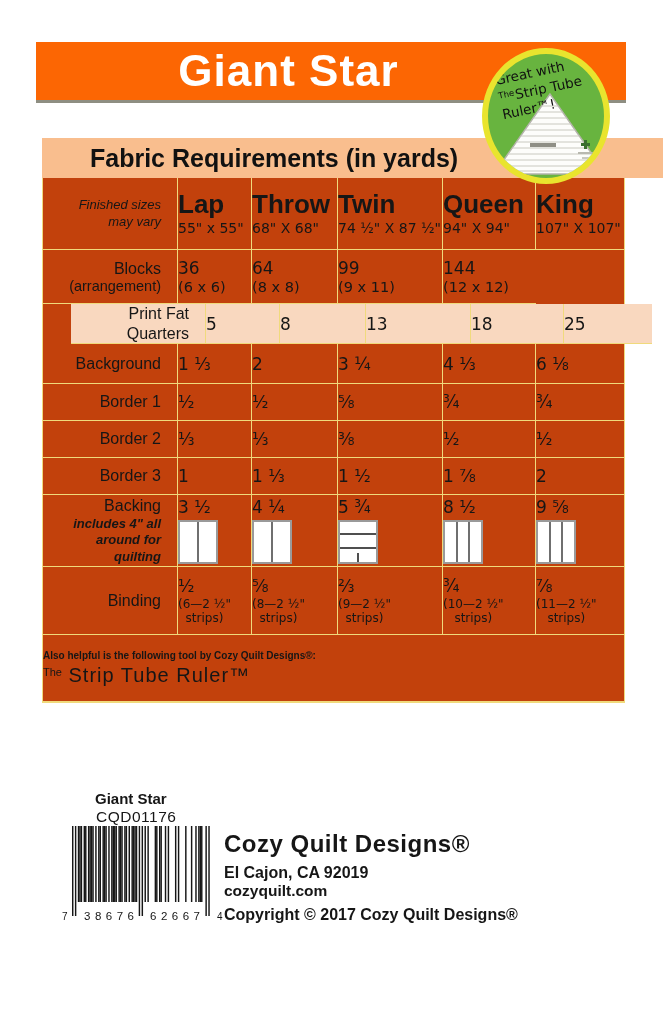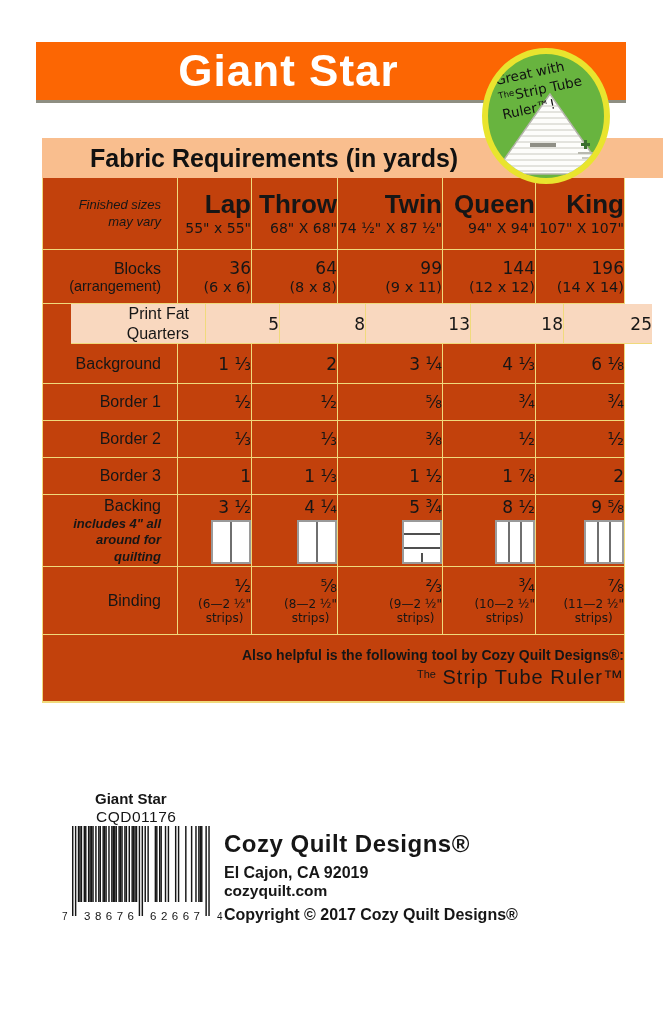--- a/index.html
+++ b/index.html
@@ -23,21 +23,21 @@
   
   .fabric-bar { position:absolute; left:42px; top:138px; width:640px; height:40px;
     background:#F9BE8E; display:flex; align-items:center; padding-left:48px; }
   .fabric-bar span { font-size:25px; font-weight:800; color:#111; }
 
   
   .ftable { position:absolute; left:42px; top:178px; width:583px;
     border:1px solid #F0DA7C; border-top:none; background:#c2410c; }
   .trow { display:grid; grid-template-columns:135px 74px 86px 105px 93px 88px; }
   .cell { border-right:1px solid #F0DA7C; border-bottom:1px solid #F0DA7C;
-    display:flex; flex-direction:column; justify-content:center; align-items:flex-end; text-align:center; }
+    display:flex; flex-direction:column; justify-content:center; align-items:flex-start; text-align:center; }
   .trow .cell:last-child { border-right:none; }
   .cell.lbl { align-items:flex-end; text-align:right; padding-right:16px; }
 
   .r-head  { height:72px; }
   .r-blocks{ height:54px; }
   .r-pfq   { height:40px;padding-left:28px; }
   .r-bg    { height:40px; }
   .r-thin  { height:37px; }
   .r-back  { height:72px; }
   .r-bind  { height:68px; }
@@ -57,21 +57,21 @@
   
   .diagram { width:40px; height:44px; border:2px solid #9a9a9a; background:#fff; position:relative; margin-top:3px; }
   .diagram[data-diagram="v2"]::before { content:""; position:absolute; top:0; bottom:0; left:50%; width:2px; margin-left:-1px; background:#6f6f6f; }
   .diagram[data-diagram="v3"]::before { content:""; position:absolute; top:0; bottom:0; left:30%; width:2px; background:#6f6f6f; }
   .diagram[data-diagram="v3"]::after  { content:""; position:absolute; top:0; bottom:0; right:30%; width:2px; background:#6f6f6f; }
   .diagram[data-diagram="h3"]::before { content:""; position:absolute; left:0; right:0; top:28%; height:2px; background:#4f4f4f; box-shadow:0 14px 0 #4f4f4f; }
   .diagram[data-diagram="h3"]::after  { content:""; position:absolute; left:50%; bottom:0; width:2px; height:9px; margin-left:-1px; background:#4f4f4f; }
 
   
   .footcell { grid-column:1 / -1; border-right:none; justify-content:center; }
-  .foot1 { font-size:14px; font-weight:800; }
+  .foot1 { font-size:10px; font-weight:800; }
   .foot2 { font-size:20px; margin-top:3px; letter-spacing:1px; }
   .foot2 .sup { font-size:11px; vertical-align:6px; letter-spacing:0; }
 
   
   .pat-name { position:absolute; left:95px; top:790px; font-size:15px; font-weight:800; }
   .pat-sku  { position:absolute; left:96px; top:808px; font-size:15.5px; letter-spacing:.5px; }
   .barcode  { position:absolute; left:62px; top:826px; }
   .bct { font-size:10px; fill:#161616; font-family:"Liberation Sans", sans-serif; }
   .bct.g { font-size:11.5px; letter-spacing:4.5px; }
   .brand    { position:absolute; left:224px; top:830px; font-size:24px; font-weight:800; letter-spacing:.5px; }
@@ -168,24 +168,20 @@
           <span class="val">64</span>
           <span class="sub">(8 x 8)</span>
         </div>
       <div class="cell">
           <span class="val">99</span>
           <span class="sub">(9 x 11)</span>
         </div>
       <div class="cell">
           <span class="val">144</span>
           <span class="sub">(12 x 12)</span>
-        </div>
-      <div class="cell">
-          <span class="val">196</span>
-          <span class="sub">(14 X 14)</span>
         </div>
     </div>
 
     <div class="trow r-pfq">
       <div class="cell lbl">
           <span class="rowlabel">Print Fat
 Quarters</span>
         </div>
       <div class="cell">
           <span class="val">5</span>

